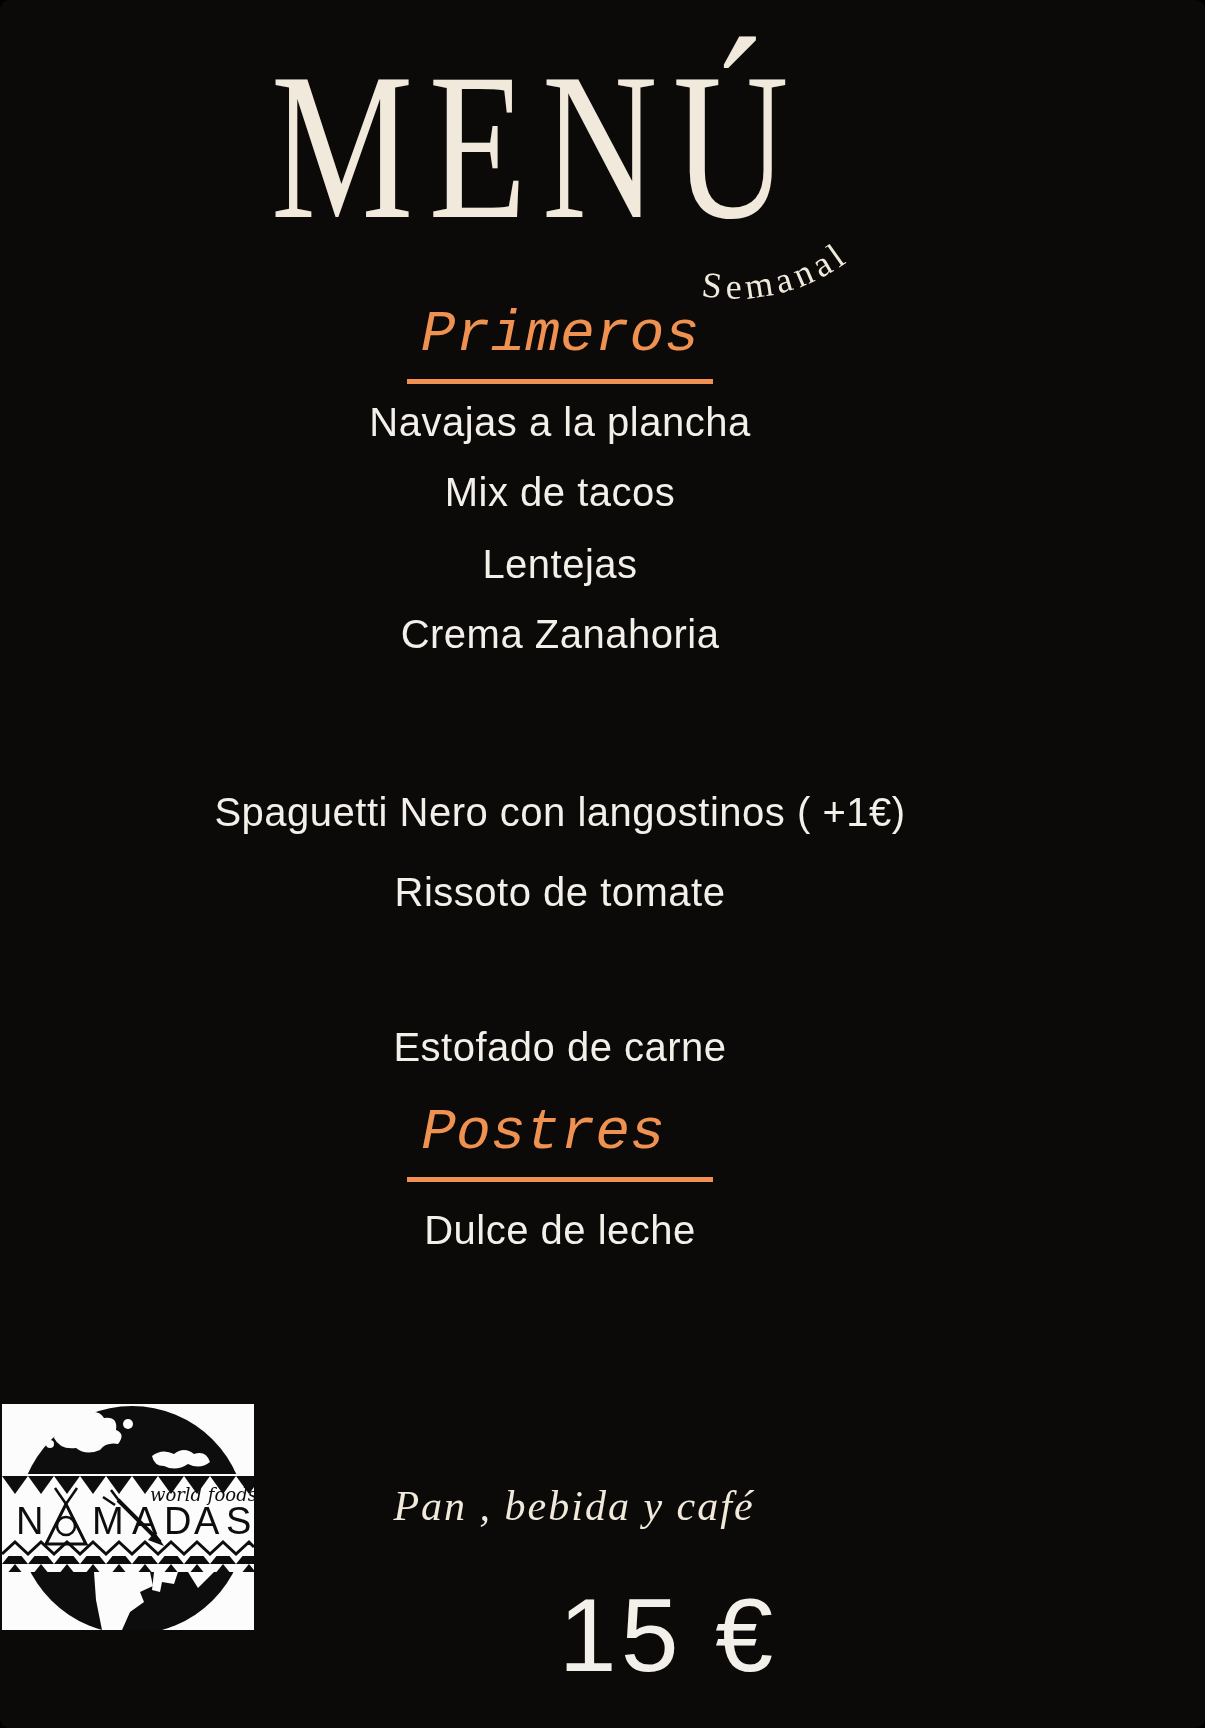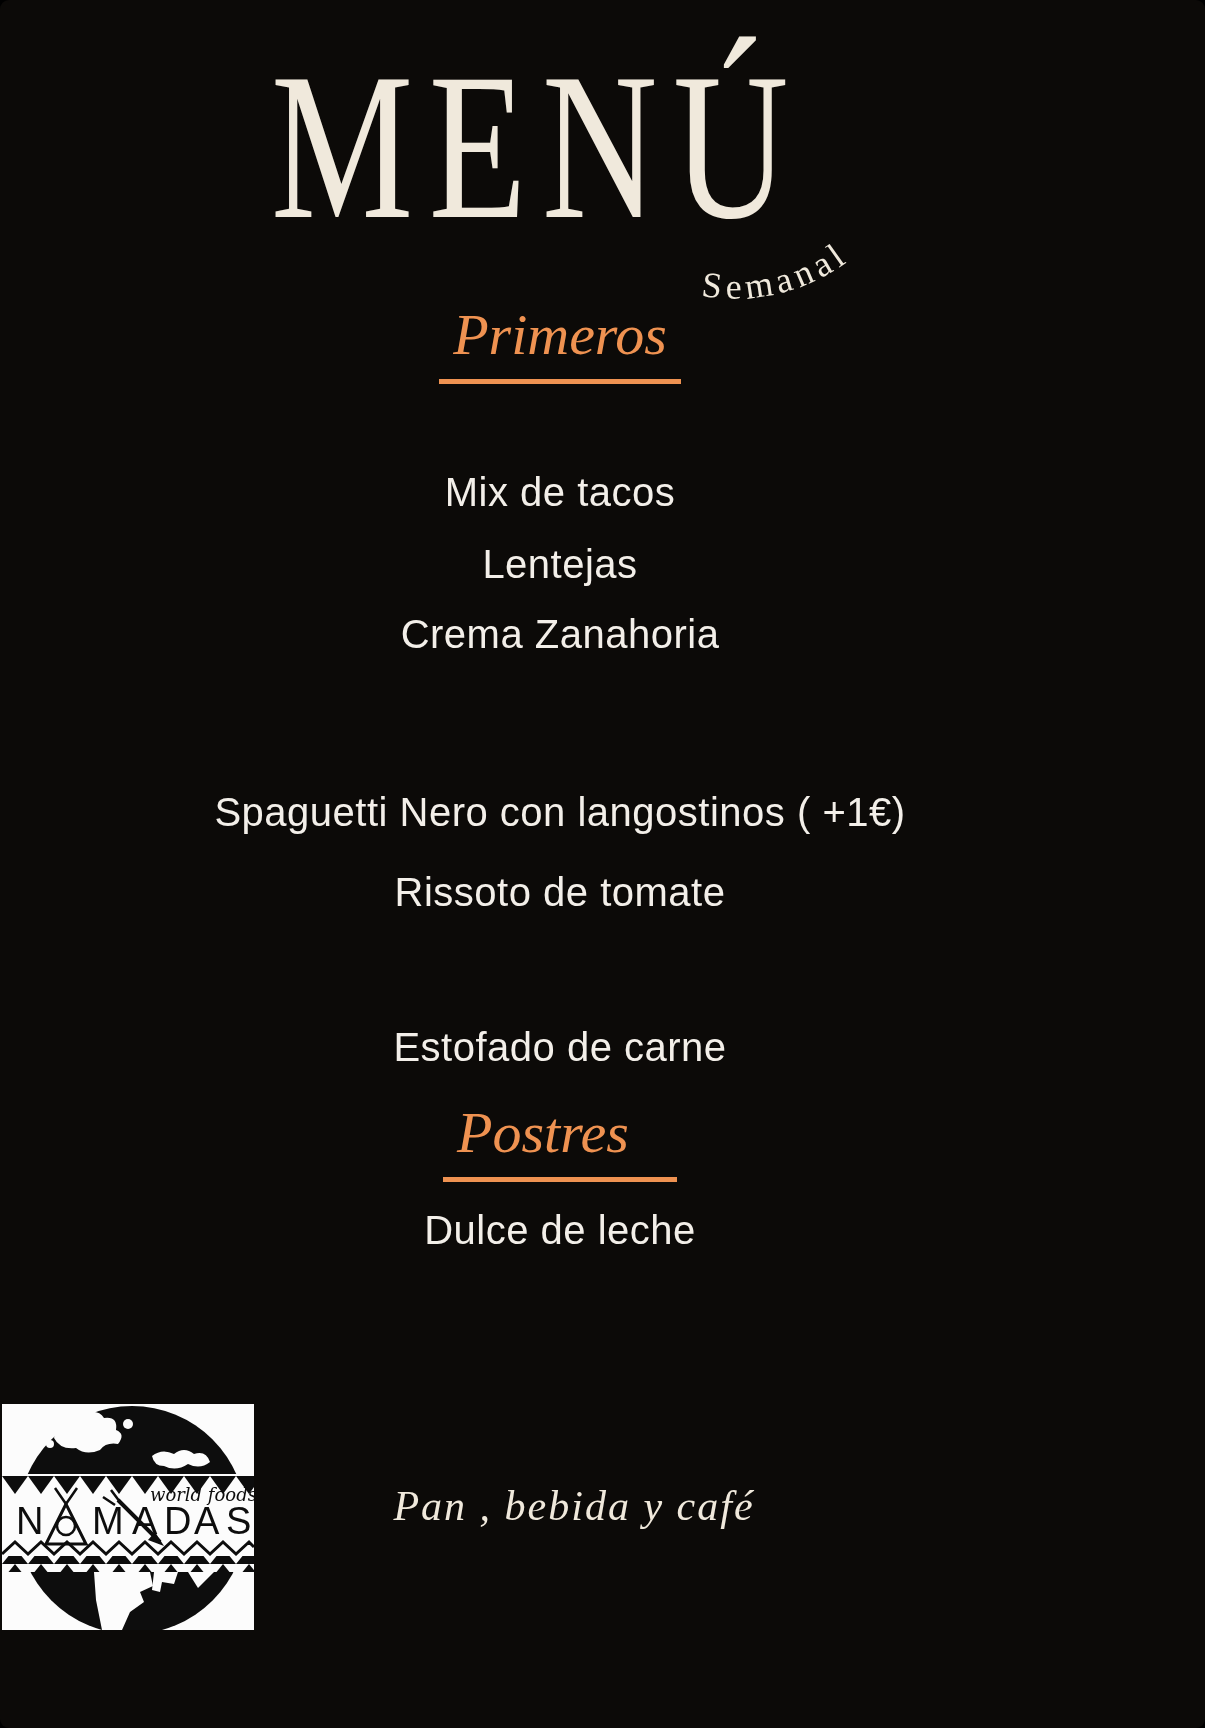--- a/index.html
+++ b/index.html
@@ -20,21 +20,21 @@
     white-space:nowrap;
   }
   .semanal-svg{position:absolute;left:668px;top:142px;}
   .semanal-svg text{
     font-family:"Liberation Serif",serif;font-size:36px;letter-spacing:5px;
     fill:var(--cream,#f0e9dc);
   }
   
   .heading{
     position:absolute;left:0;width:1120px;text-align:center;
-    font-family:Liberation Serif, serif;font-style:italic;font-weight:400;
+    font-family:Liberation Mono, monospace;font-style:italic;font-weight:400;
     font-size:58px;color:var(--accent,#ef9251);line-height:1.15;
     white-space:nowrap;
   }
   .hspan{display:inline-block;border-bottom:5px solid var(--accent,#ef9251);padding:0 14px 10px;}
   .ext .hspan{padding-right:48px;}
   
   .item{
     position:absolute;left:0;width:1120px;text-align:center;
     font-size:40px;line-height:48px;color:var(--text,#f3efe9);
     letter-spacing:0.5px;white-space:nowrap;
@@ -77,34 +77,36 @@
       <path id="semArc" d="M 25 152 A 190 190 0 0 0 248 24"></path>
     </defs>
     <text>
       <textPath href="#semArc" startOffset="8">Semanal</textPath>
     </text>
   </svg>
 
   <div class="heading" style="top:302px">
     <span class="hspan">Primeros</span>
   </div>
+  <div class="item" style="top:398px">Navajas a la plancha</div>
   <div class="item" style="top:468px">Mix de tacos</div>
   <div class="item" style="top:610px">Crema Zanahoria</div>
   <div class="item" style="top:540px">Lentejas</div>
 
   <div class="item" style="top:788px">Spaguetti Nero con langostinos ( +1€)</div>
   <div class="item" style="top:868px">Rissoto de tomate</div>
   <div class="item" style="top:1023px">Estofado de carne</div>
 
   <div class="heading ext" style="top:1100px">
     <span class="hspan">Postres</span>
   </div>
   <div class="item" style="top:1206px">Dulce de leche</div>
 
   <div class="includes-line">Pan , bebida y café</div>
+  <div class="price-line">15 €</div>
 
   <svg class="logo-svg" width="252" height="226" viewBox="0 0 252 226">
     <rect class="paper" x="0" y="0" width="252" height="226"></rect>
 
     <g>
       <circle class="ink" cx="130" cy="116" r="114"></circle>
 
       <path class="paper" d="M55 22 Q62 8 80 10 Q96 4 102 14 Q116 12 114 26 Q124 30 116 40 Q104 38 98 46 Q84 52 74 44 Q58 46 52 34 Z"></path>
       <path class="paper" d="M150 52 Q160 44 172 50 Q182 42 192 50 Q204 46 208 58 Q198 66 186 60 Q174 68 162 62 Q152 62 150 52 Z"></path>
       <circle class="paper" cx="126" cy="20" r="5"></circle>

